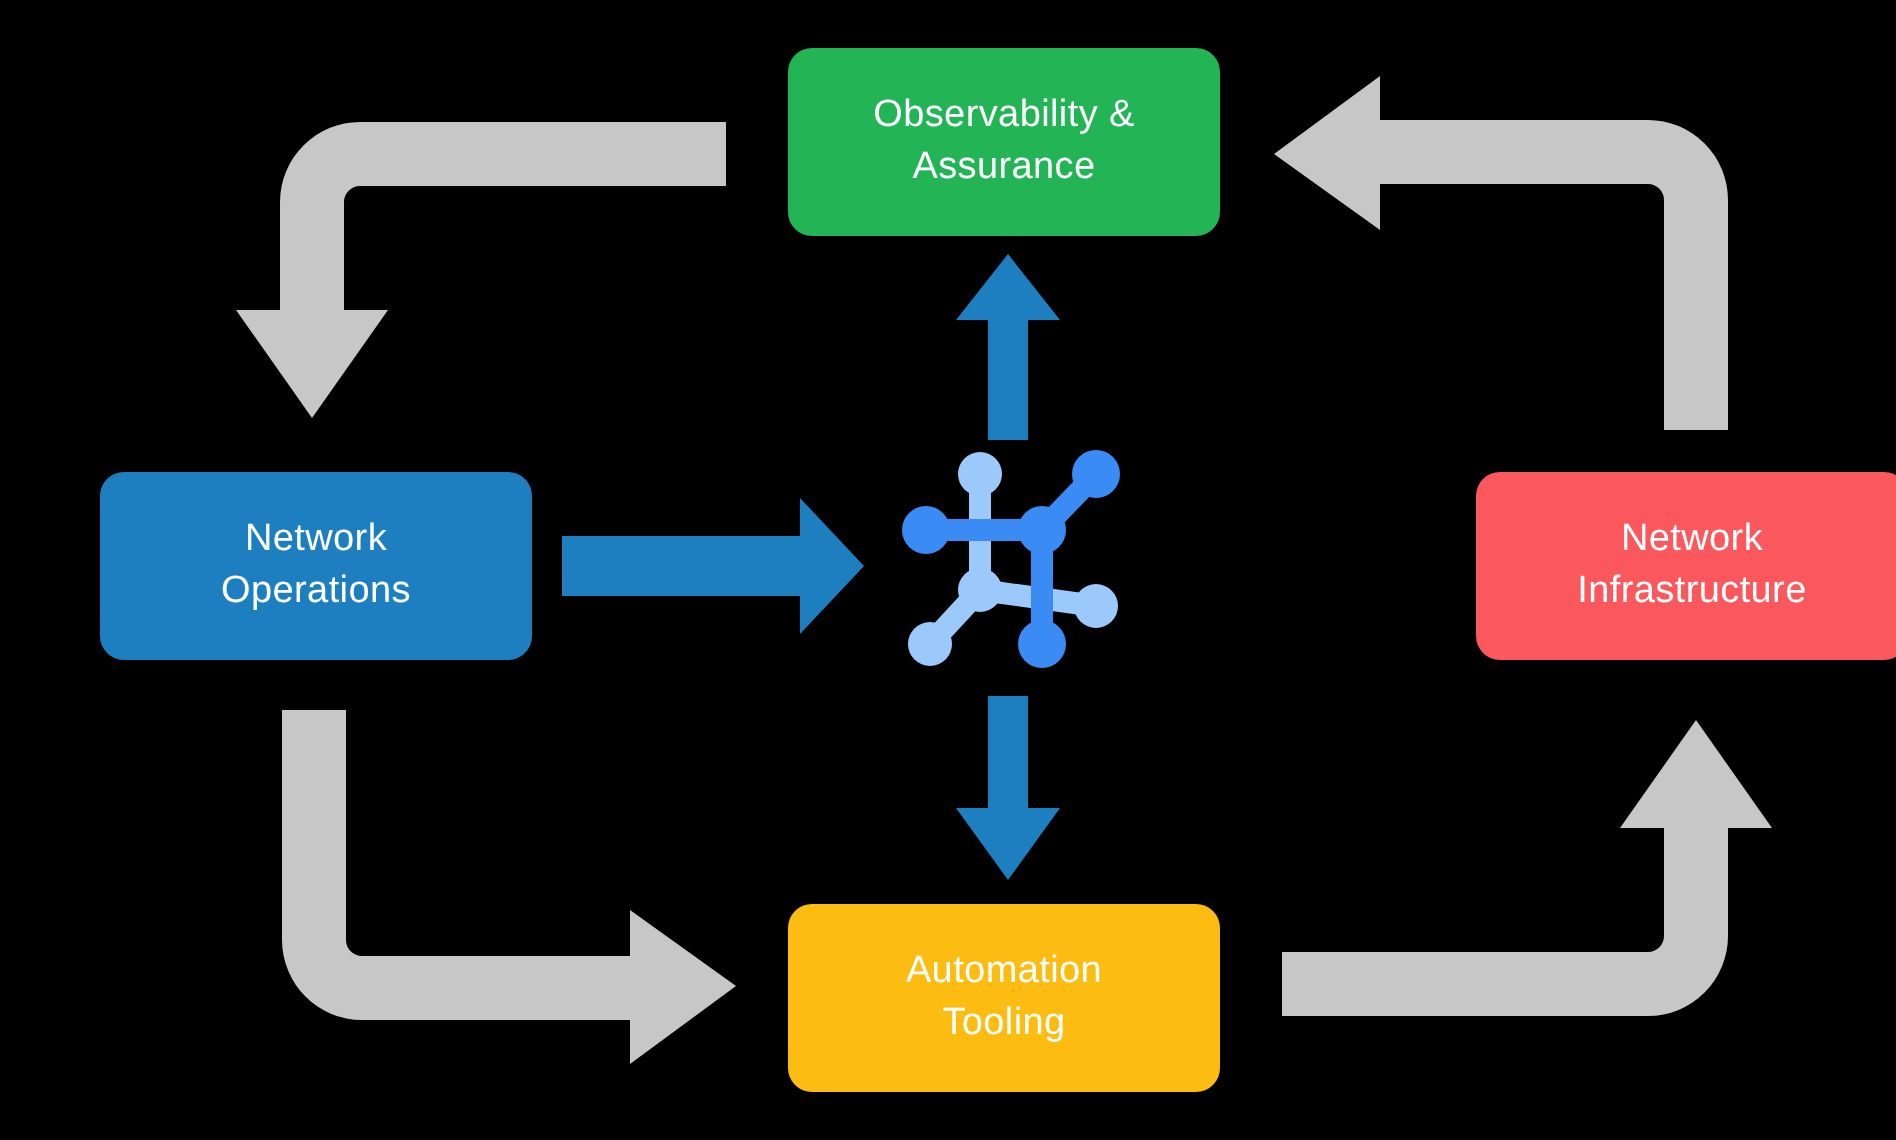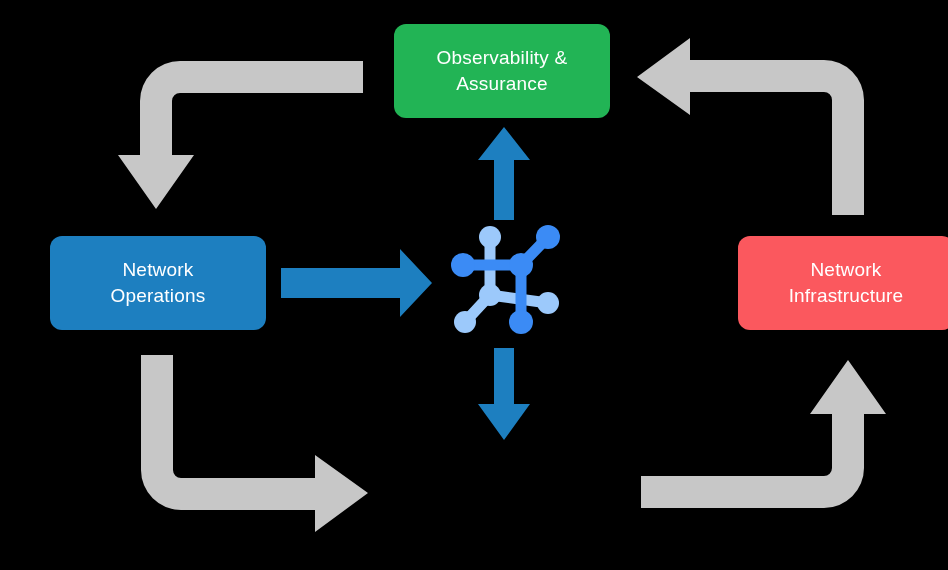--- a/index.html
+++ b/index.html
@@ -89,14 +89,18 @@
   <div class="node-box" id="box-netops" style="background: rgb(29, 127, 192);">
     <span class="label">Network
 Operations</span>
   </div>
 
   <div class="node-box" id="box-netinfra" style="background: rgb(251, 88, 94);">
     <span class="label">Network
 Infrastructure</span>
   </div>
 
+  <div class="node-box" id="box-automation" style="background: rgb(253, 188, 17);">
+    <span class="label">Automation
+Tooling</span>
+  </div>
 
 </div>
 
 </body></html>

